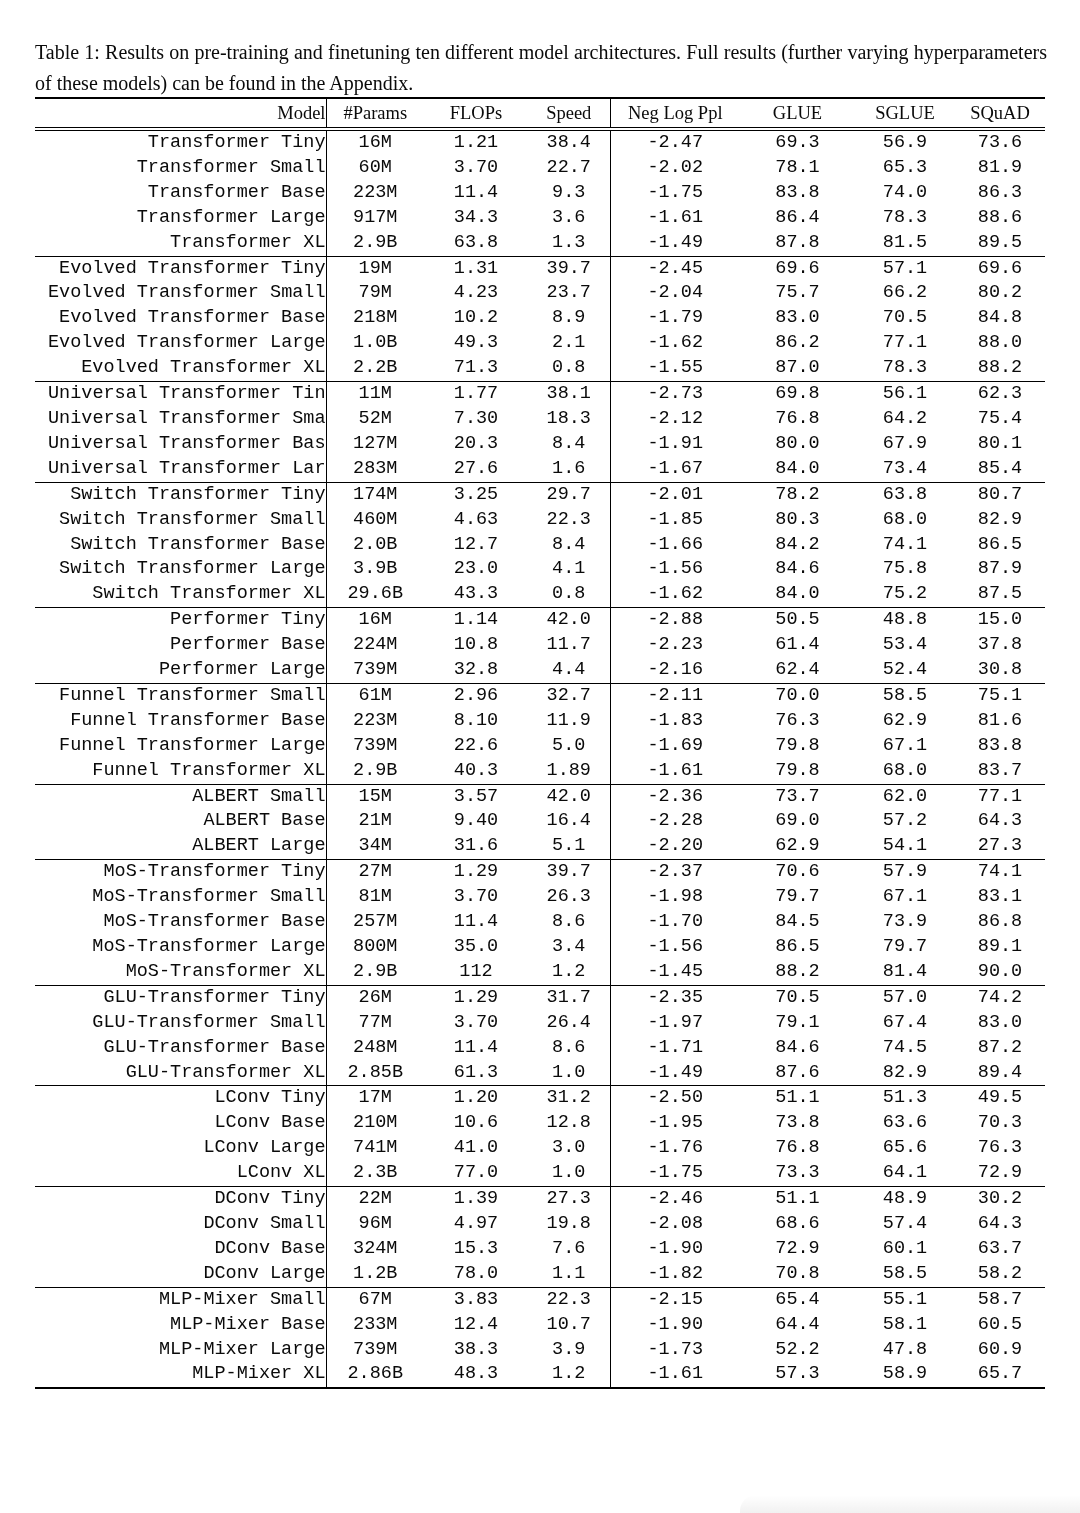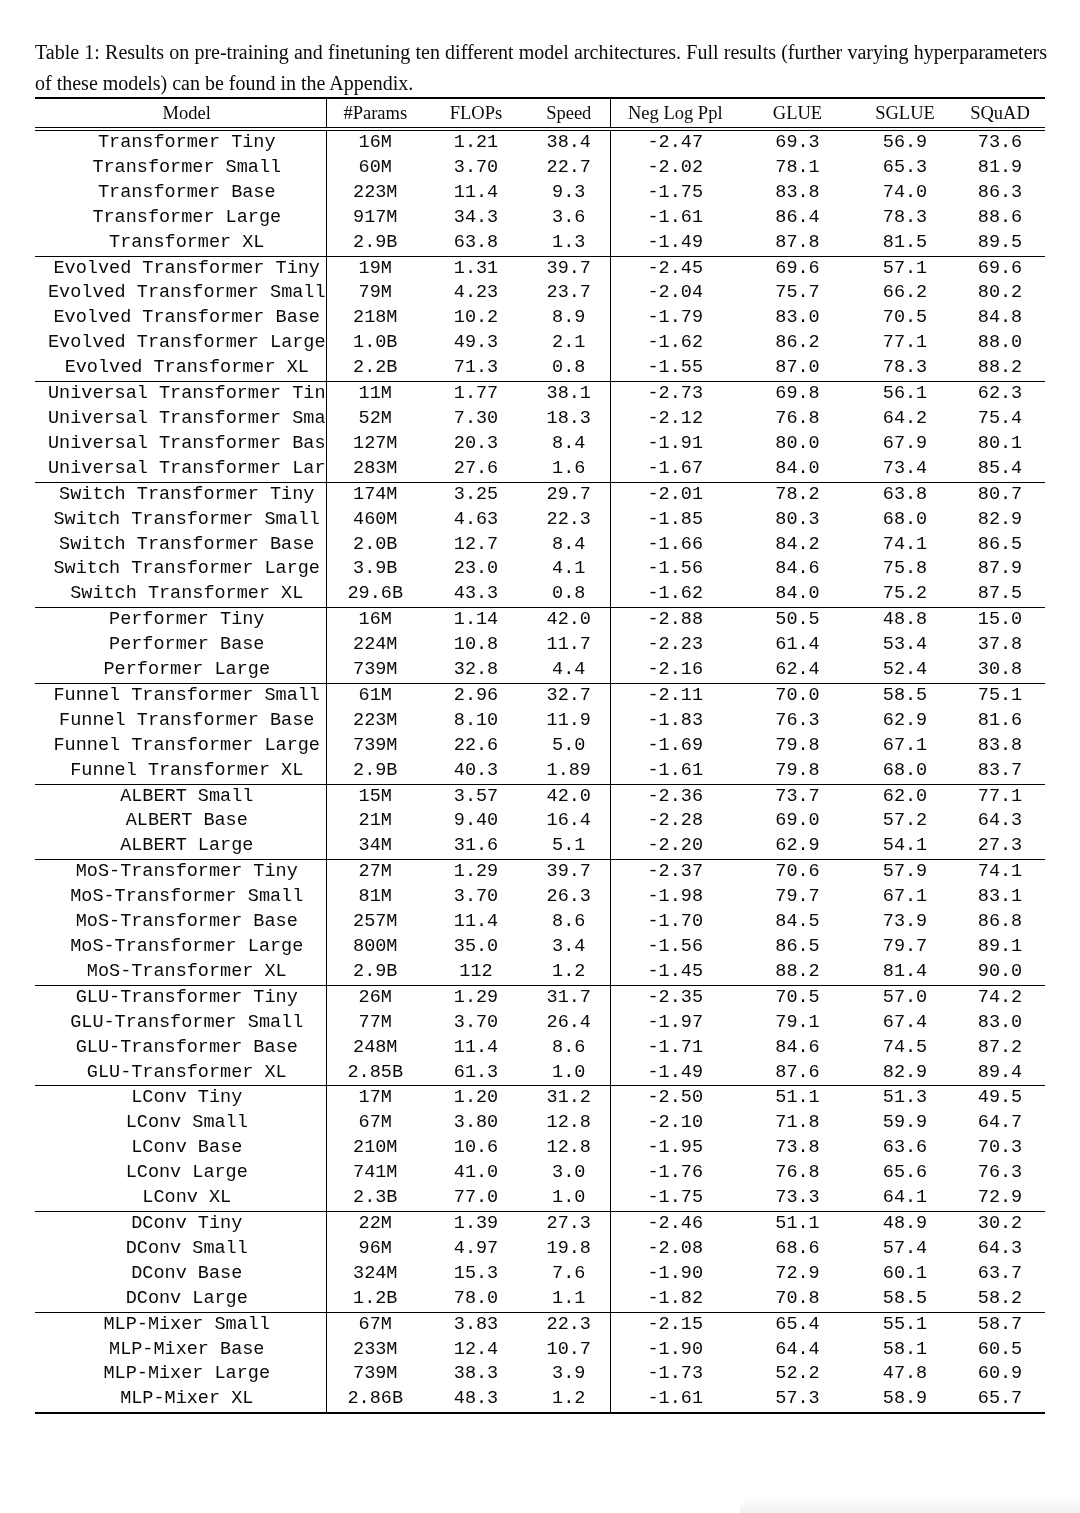--- a/index.html
+++ b/index.html
@@ -44,21 +44,21 @@
   th, td {
     padding: 0;
     height: 24.9px;
     line-height: 24.9px;
     text-align: center;
     font-weight: normal;
     white-space: nowrap;
     overflow: hidden;
   }
   th { height: 28px; line-height: 28px; }
-  th.model-h, td.model-cell { text-align: center; padding-left: 13px; }
+  th.model-h, td.model-cell { text-align: right; padding-left: 13px; }
   thead tr { border-bottom: 4px double #000; }
   tbody.group { border-top: 1.5px solid #000; font-family: Liberation Mono, monospace; }
   tbody.group:first-of-type { border-top: none; }
   .vline-l { border-left: 1.2px solid #000; }
   .bottom-shade {
     position: absolute;
     left: 740px;
     right: 0;
     bottom: 0;
     height: 18px;
@@ -500,30 +500,20 @@
           <td class="model-cell">LConv Tiny</td>
           <td class="vline-l">17M</td>
           <td>1.20</td>
           <td>31.2</td>
           <td class="vline-l">-2.50</td>
           <td>51.1</td>
           <td>51.3</td>
           <td>49.5</td>
         </tr>
         <tr>
-          <td class="model-cell">LConv Small</td>
-          <td class="vline-l">67M</td>
-          <td>3.80</td>
-          <td>12.8</td>
-          <td class="vline-l">-2.10</td>
-          <td>71.8</td>
-          <td>59.9</td>
-          <td>64.7</td>
-        </tr>
-        <tr>
           <td class="model-cell">LConv Base</td>
           <td class="vline-l">210M</td>
           <td>10.6</td>
           <td>12.8</td>
           <td class="vline-l">-1.95</td>
           <td>73.8</td>
           <td>63.6</td>
           <td>70.3</td>
         </tr>
         <tr>

